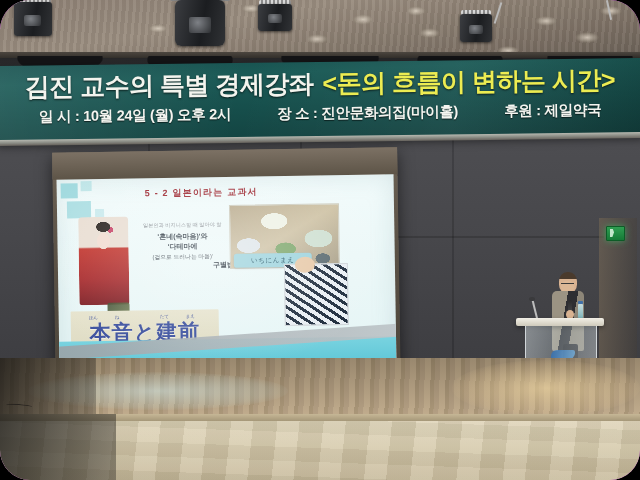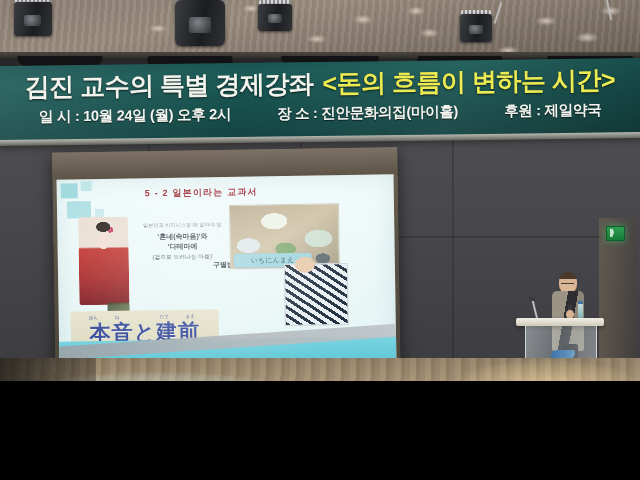--- a/index.html
+++ b/index.html
@@ -1,19 +1,20 @@
 <!DOCTYPE html>
 <html><head>
 <meta charset="utf-8">
 <style>
   html,body{margin:0;padding:0;background:#000;}
   #stage{
-    position:relative;width:640px;height:381px;overflow:hidden;
+    position:relative;width:640px;height:480px;overflow:hidden;
     font-family:"Liberation Sans","DejaVu Sans",sans-serif;
     background:#d946ef;
+    border-radius:30px;
   }
 
   
   .ceiling{position:absolute;left:0;top:0;width:640px;height:60px;
     background:linear-gradient(170deg,#8e8175 0%,#9a8d7f 35%,#7e7266 75%,#6a6057 100%);}
   .ceil-grain{position:absolute;left:0;top:0;width:100%;height:100%;
     background:repeating-linear-gradient(95deg,rgba(255,255,255,.05) 0 3px,rgba(0,0,0,.05) 3px 7px);}
   .ceil-edge{position:absolute;left:0;top:52px;width:640px;height:10px;
     background:linear-gradient(180deg,#4c463f,#23211e);}
   .downlight{position:absolute;border-radius:50%;

